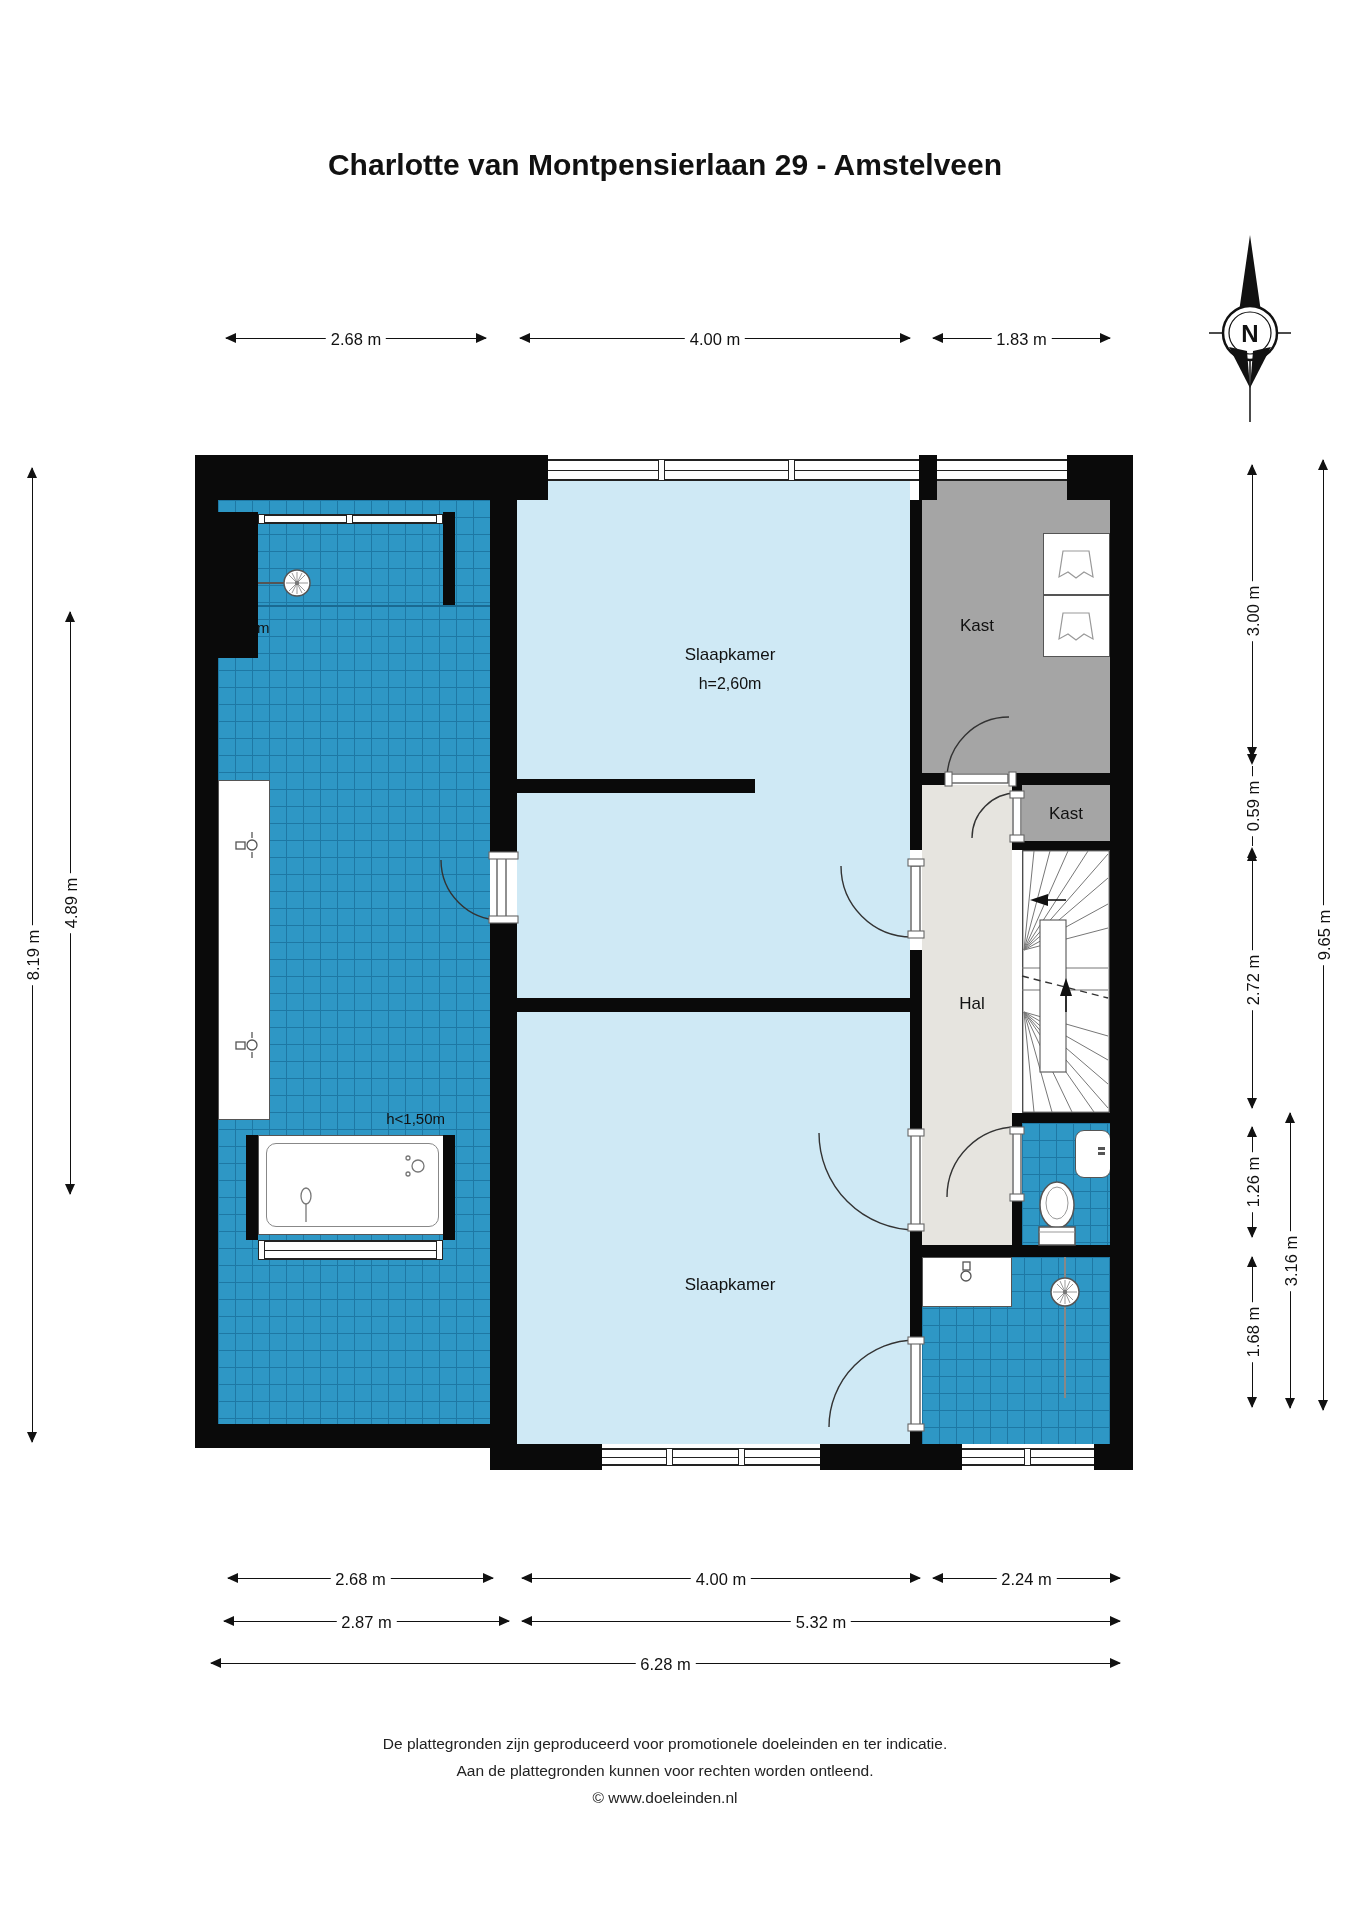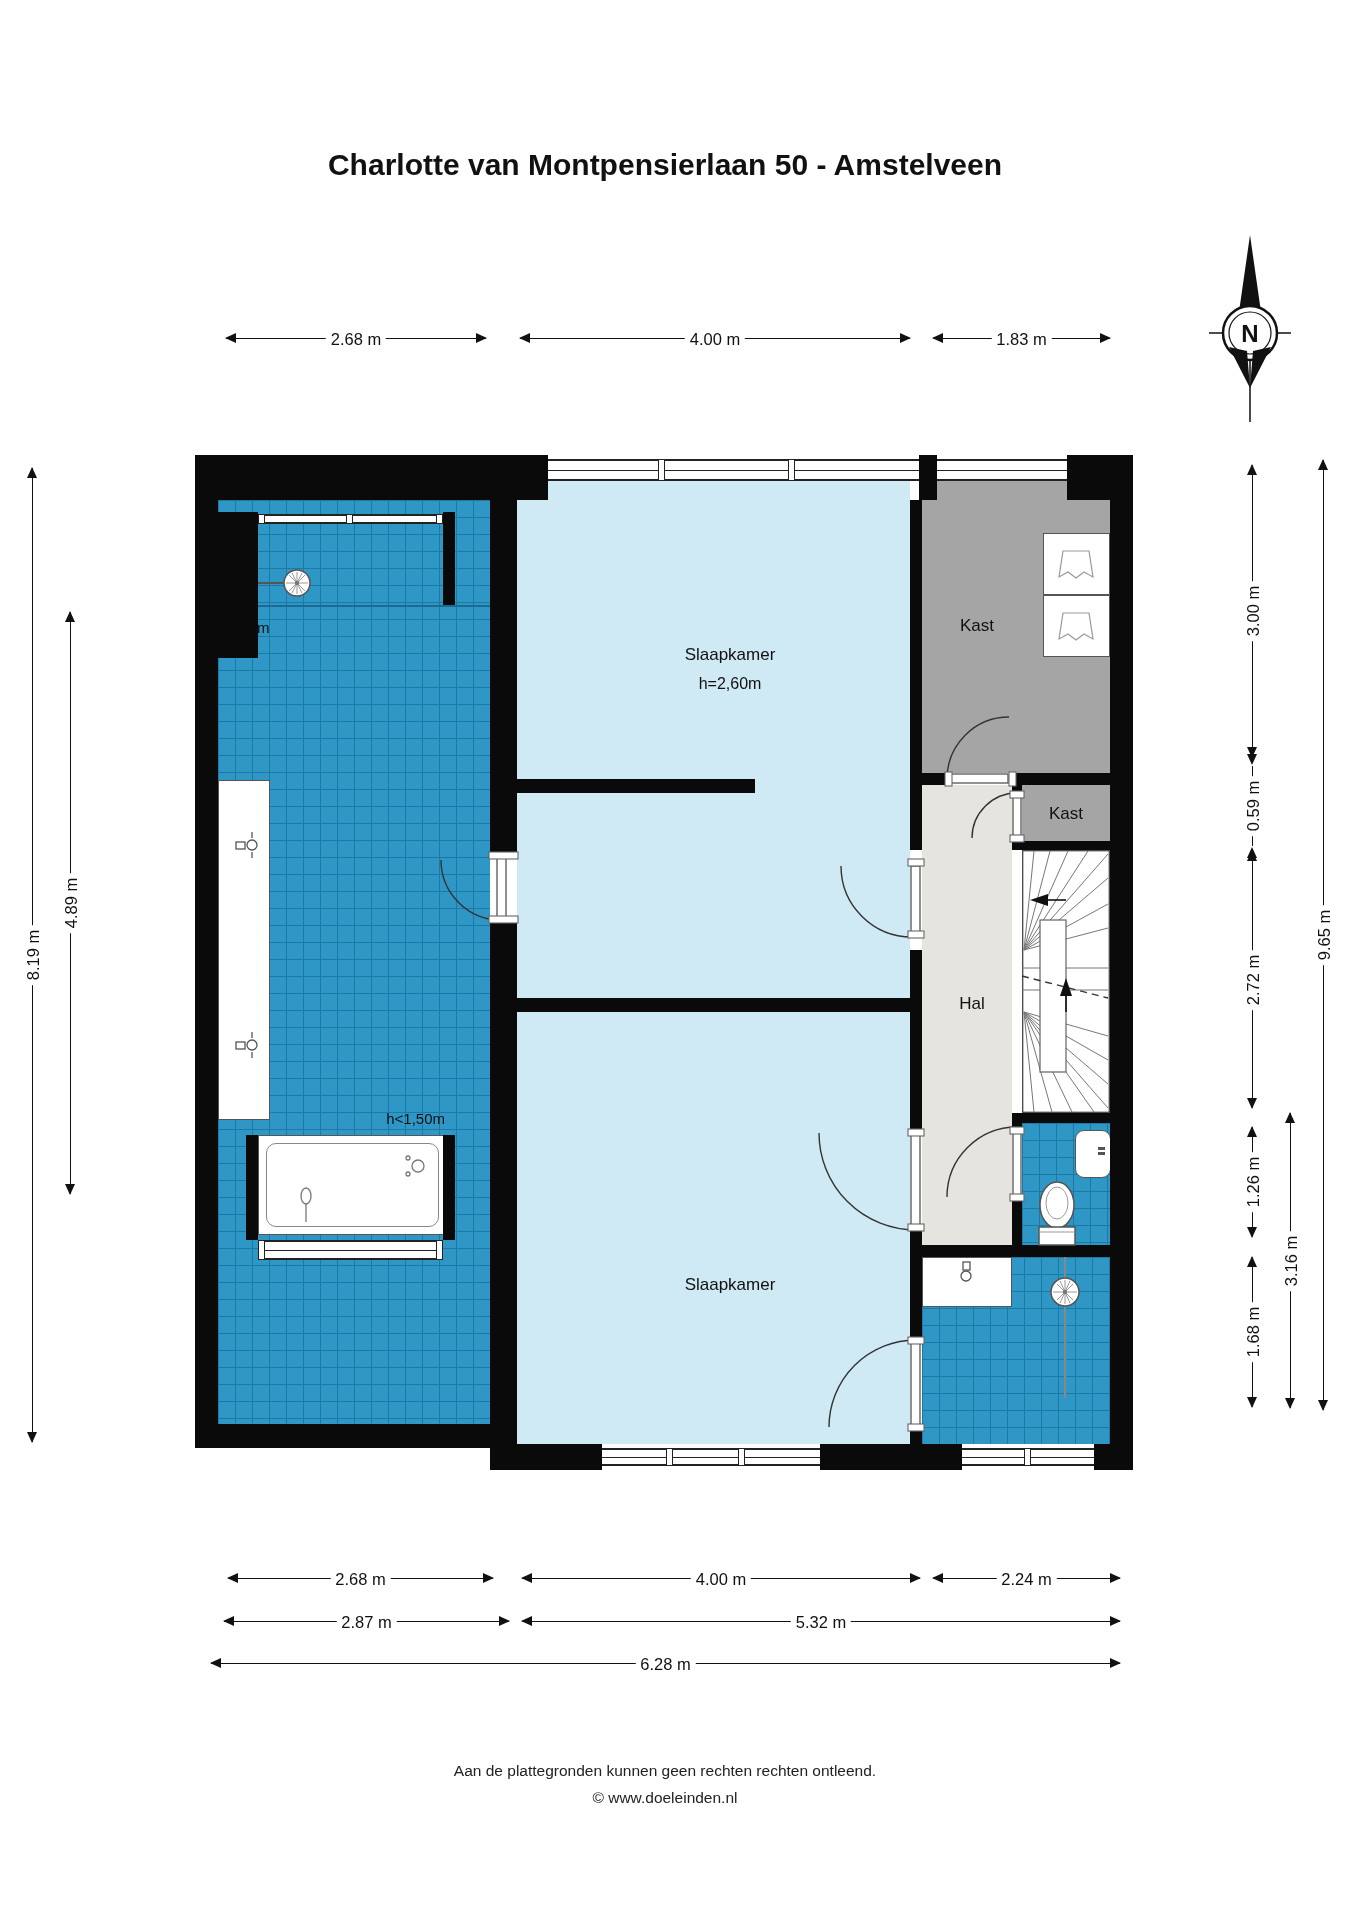--- a/index.html
+++ b/index.html
@@ -37,21 +37,21 @@
   .ah.ui{bottom:-12px;left:-6px;border-left:5px solid transparent;border-right:5px solid transparent;border-bottom:11px solid #111;}
   .title{position:absolute;left:0;width:1330px;text-align:center;font-size:30px;font-weight:bold;color:#111;z-index:10;}
   .footer{position:absolute;left:0;width:1330px;text-align:center;font-size:15.5px;color:#222;z-index:10;}
   svg.overlay{position:absolute;left:0;top:0;z-index:7;pointer-events:none;}
 </style>
 </head>
 <body>
 
 <div id="stage">
 
-  <div class="title" style="top:148px">Charlotte van Montpensierlaan 50 - Amstelveen</div>
+  <div class="title" style="top:148px">Charlotte van Montpensierlaan 29 - Amstelveen</div>
 
   <div class="room tiles" style="left:218px;top:500px;width:272px;height:924px"></div>
   <div class="room blue" style="left:548px;top:481px;width:362px;height:19px"></div>
   <div class="room blue" style="left:517px;top:500px;width:393px;height:279px"></div>
   <div class="room blue" style="left:517px;top:793px;width:393px;height:205px"></div>
   <div class="room blue" style="left:755px;top:779px;width:155px;height:14px"></div>
   <div class="room blue" style="left:517px;top:1012px;width:393px;height:432px"></div>
   <div class="room hal" style="left:922px;top:785px;width:90px;height:460px"></div>
   <div class="room kast" style="left:937px;top:481px;width:130px;height:19px"></div>
   <div class="room kast" style="left:922px;top:500px;width:188px;height:273px"></div>
@@ -384,16 +384,17 @@
       <circle cx="47" cy="108" r="27" fill="#fff" stroke="#111" stroke-width="2.5"></circle>
       <circle cx="47" cy="108" r="21" fill="none" stroke="#111" stroke-width="1.2"></circle>
       <line x1="6" y1="108" x2="20" y2="108" stroke="#111" stroke-width="1.5"></line>
       <line x1="74" y1="108" x2="88" y2="108" stroke="#111" stroke-width="1.5"></line>
       <polygon points="26,122 47,163 44,126" fill="#111"></polygon>
       <polygon points="68,122 47,163 50,126" fill="#111"></polygon>
       <text x="47" y="117" text-anchor="middle" font-size="24" font-weight="bold" fill="#111" font-family="Liberation Sans, DejaVu Sans, sans-serif">N</text>
     </g>
   </svg>
 
-  <div class="footer" style="top:1762px">Aan de plattegronden kunnen geen rechten rechten ontleend.</div>
+  <div class="footer" style="top:1735px">De plattegronden zijn geproduceerd voor promotionele doeleinden en ter indicatie.</div>
+  <div class="footer" style="top:1762px">Aan de plattegronden kunnen voor rechten worden ontleend.</div>
   <div class="footer" style="top:1789px">© www.doeleinden.nl</div>
 
 </div>
 
 </body></html>

